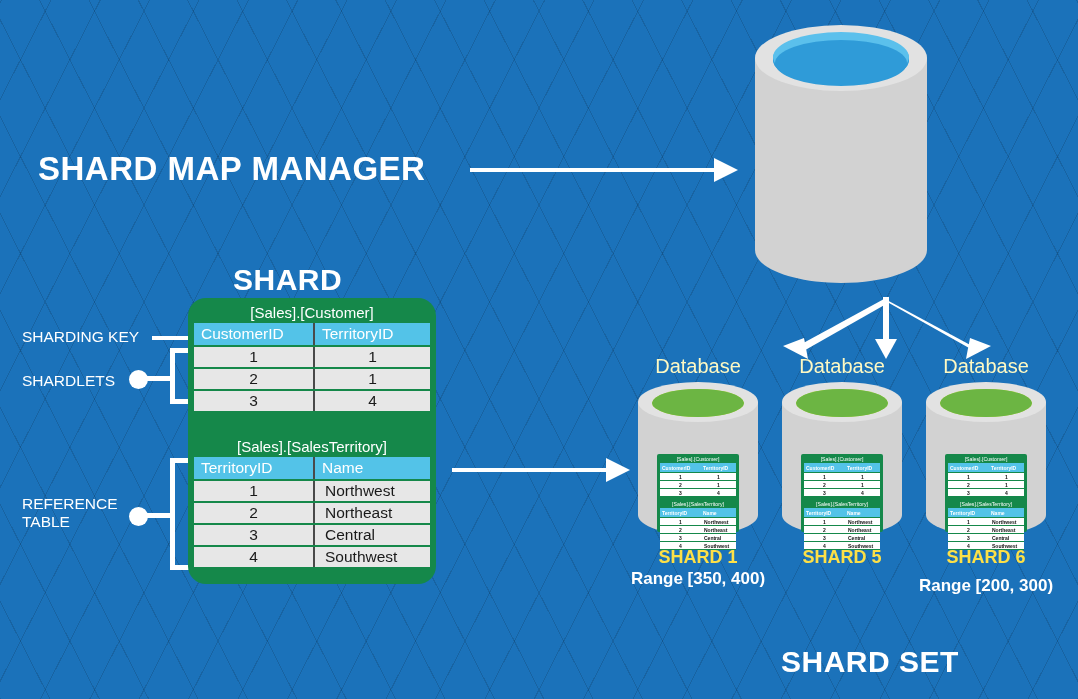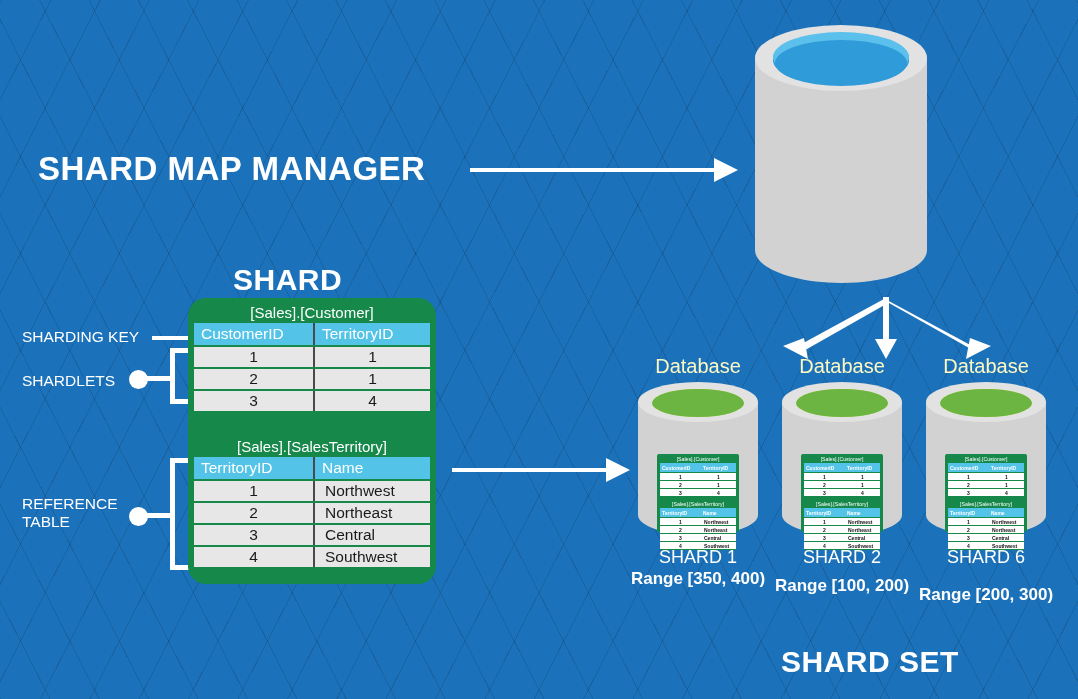--- a/index.html
+++ b/index.html
@@ -63,21 +63,21 @@
   .arrow-head{
     width:0;height:0;border-style:solid;
   }
 
   
   #topcyl{left:755px;top:25px;width:172px;height:258px;}
 
   
   .dbgroup{position:absolute;top:355px;width:160px;text-align:center;}
   .dblabel{color:#fef9c3;font-size:20px;margin-bottom:4px;}
-  .shardname{color:#ffffff;font-size:18px;font-weight:normal;}
+  .shardname{color:#fde047;font-size:18px;font-weight:bold;}
   .rangetxt{color:#fff;font-size:17px;font-weight:bold;line-height:1.32;}
 
   
   .cylcard{
     position:absolute;background:#15884A;border-radius:2px;
   }
   .ccap{color:#fff;font-size:5.2px;text-align:center;line-height:7px;height:7px;}
   table.cyltbl{border-collapse:collapse;width:100%;table-layout:fixed;}
   table.cyltbl th{
     background:#53C3E8;color:#fff;font-weight:bold;font-size:5px;text-align:left;
@@ -328,22 +328,21 @@
               </tr>
           <tr>
                 <td class="num">4</td>
                 <td class="nm">Southwest</td>
               </tr>
         </tbody>
           </table>
       </div>
     </div>
   </div>
-  <div class="shardname" style="margin-top:10px;">SHARD 2</div>
-  <div class="rangetxt" style="margin-top:7px;white-space:nowrap;">Range [100, 200)</div>
+  <div class="shardname" style="margin-top:10px;">SHARD 5</div>
 </div>
 
 <div class="dbgroup" style="left:906px;">
   <div class="dblabel">Database</div>
   <div style="position:relative;width:120px;height:155px;margin:0 auto;">
     <svg width="120" height="155" viewBox="0 0 120 155" style="position:absolute;left:0;top:0;">
       <path d="M0,20 L0,133 C0,144 26.9,153 60,153 C93.1,153 120,144 120,133 L120,20 Z" fill="#D2D2D2"></path>
       <ellipse cx="60" cy="20" rx="60" ry="20" fill="#E2E2E2"></ellipse>
       <ellipse cx="60" cy="21" rx="46" ry="14" fill="#B4D733"></ellipse>
       <path d="M14,21 A46,14 0 0 0 106,21 A46,14 0 0 0 14,21" fill="#6CB543"></path>
@@ -395,14 +394,14 @@
           <tr>
                 <td class="num">4</td>
                 <td class="nm">Southwest</td>
               </tr>
         </tbody>
           </table>
       </div>
     </div>
   </div>
   <div class="shardname" style="margin-top:10px;">SHARD 6</div>
-  <div class="rangetxt" style="margin-top:16px;white-space:nowrap;">Range [200, 300)</div>
+  <div class="rangetxt" style="margin-top:7px;white-space:nowrap;">Range [200, 300)</div>
 </div>
 
 </body></html>

